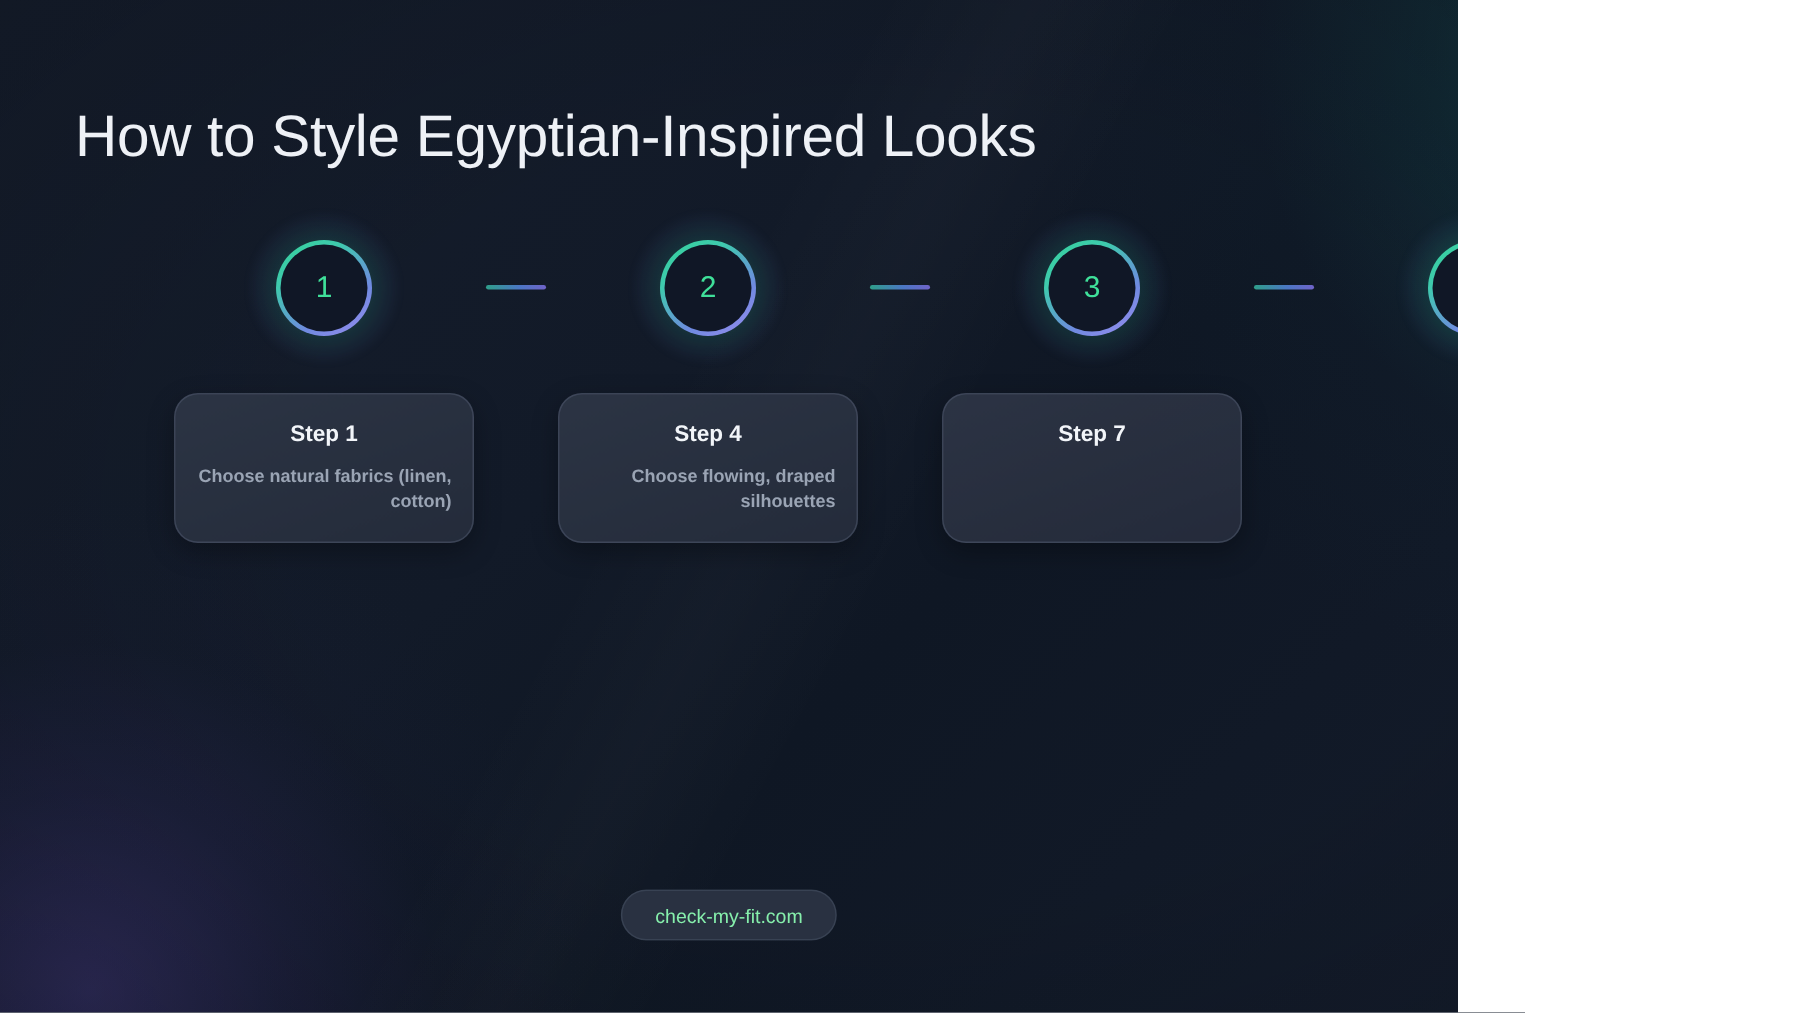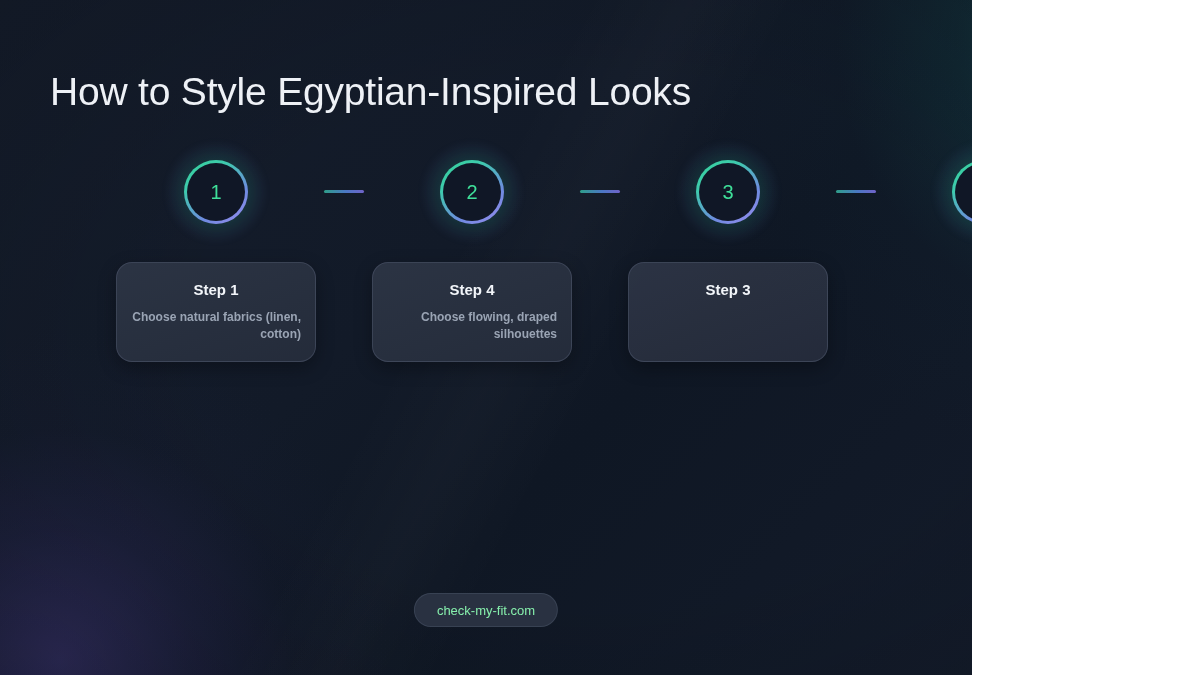--- a/index.html
+++ b/index.html
@@ -234,21 +234,21 @@
     <div class="step-col">
       <div class="circle-wrap">
         <div class="circle-glow"></div>
         <div class="circle">
           <div class="circle-inner">
             <span class="circle-num">3</span>
           </div>
         </div>
       </div>
       <div class="card">
-        <div class="card-title">Step 3</div>
+        <div class="card-title">Step 7</div>
       </div>
     </div>
 
     <div class="connector"></div>
 
     <div class="step-col">
       <div class="circle-wrap">
         <div class="circle-glow"></div>
         <div class="circle">
           <div class="circle-inner">

